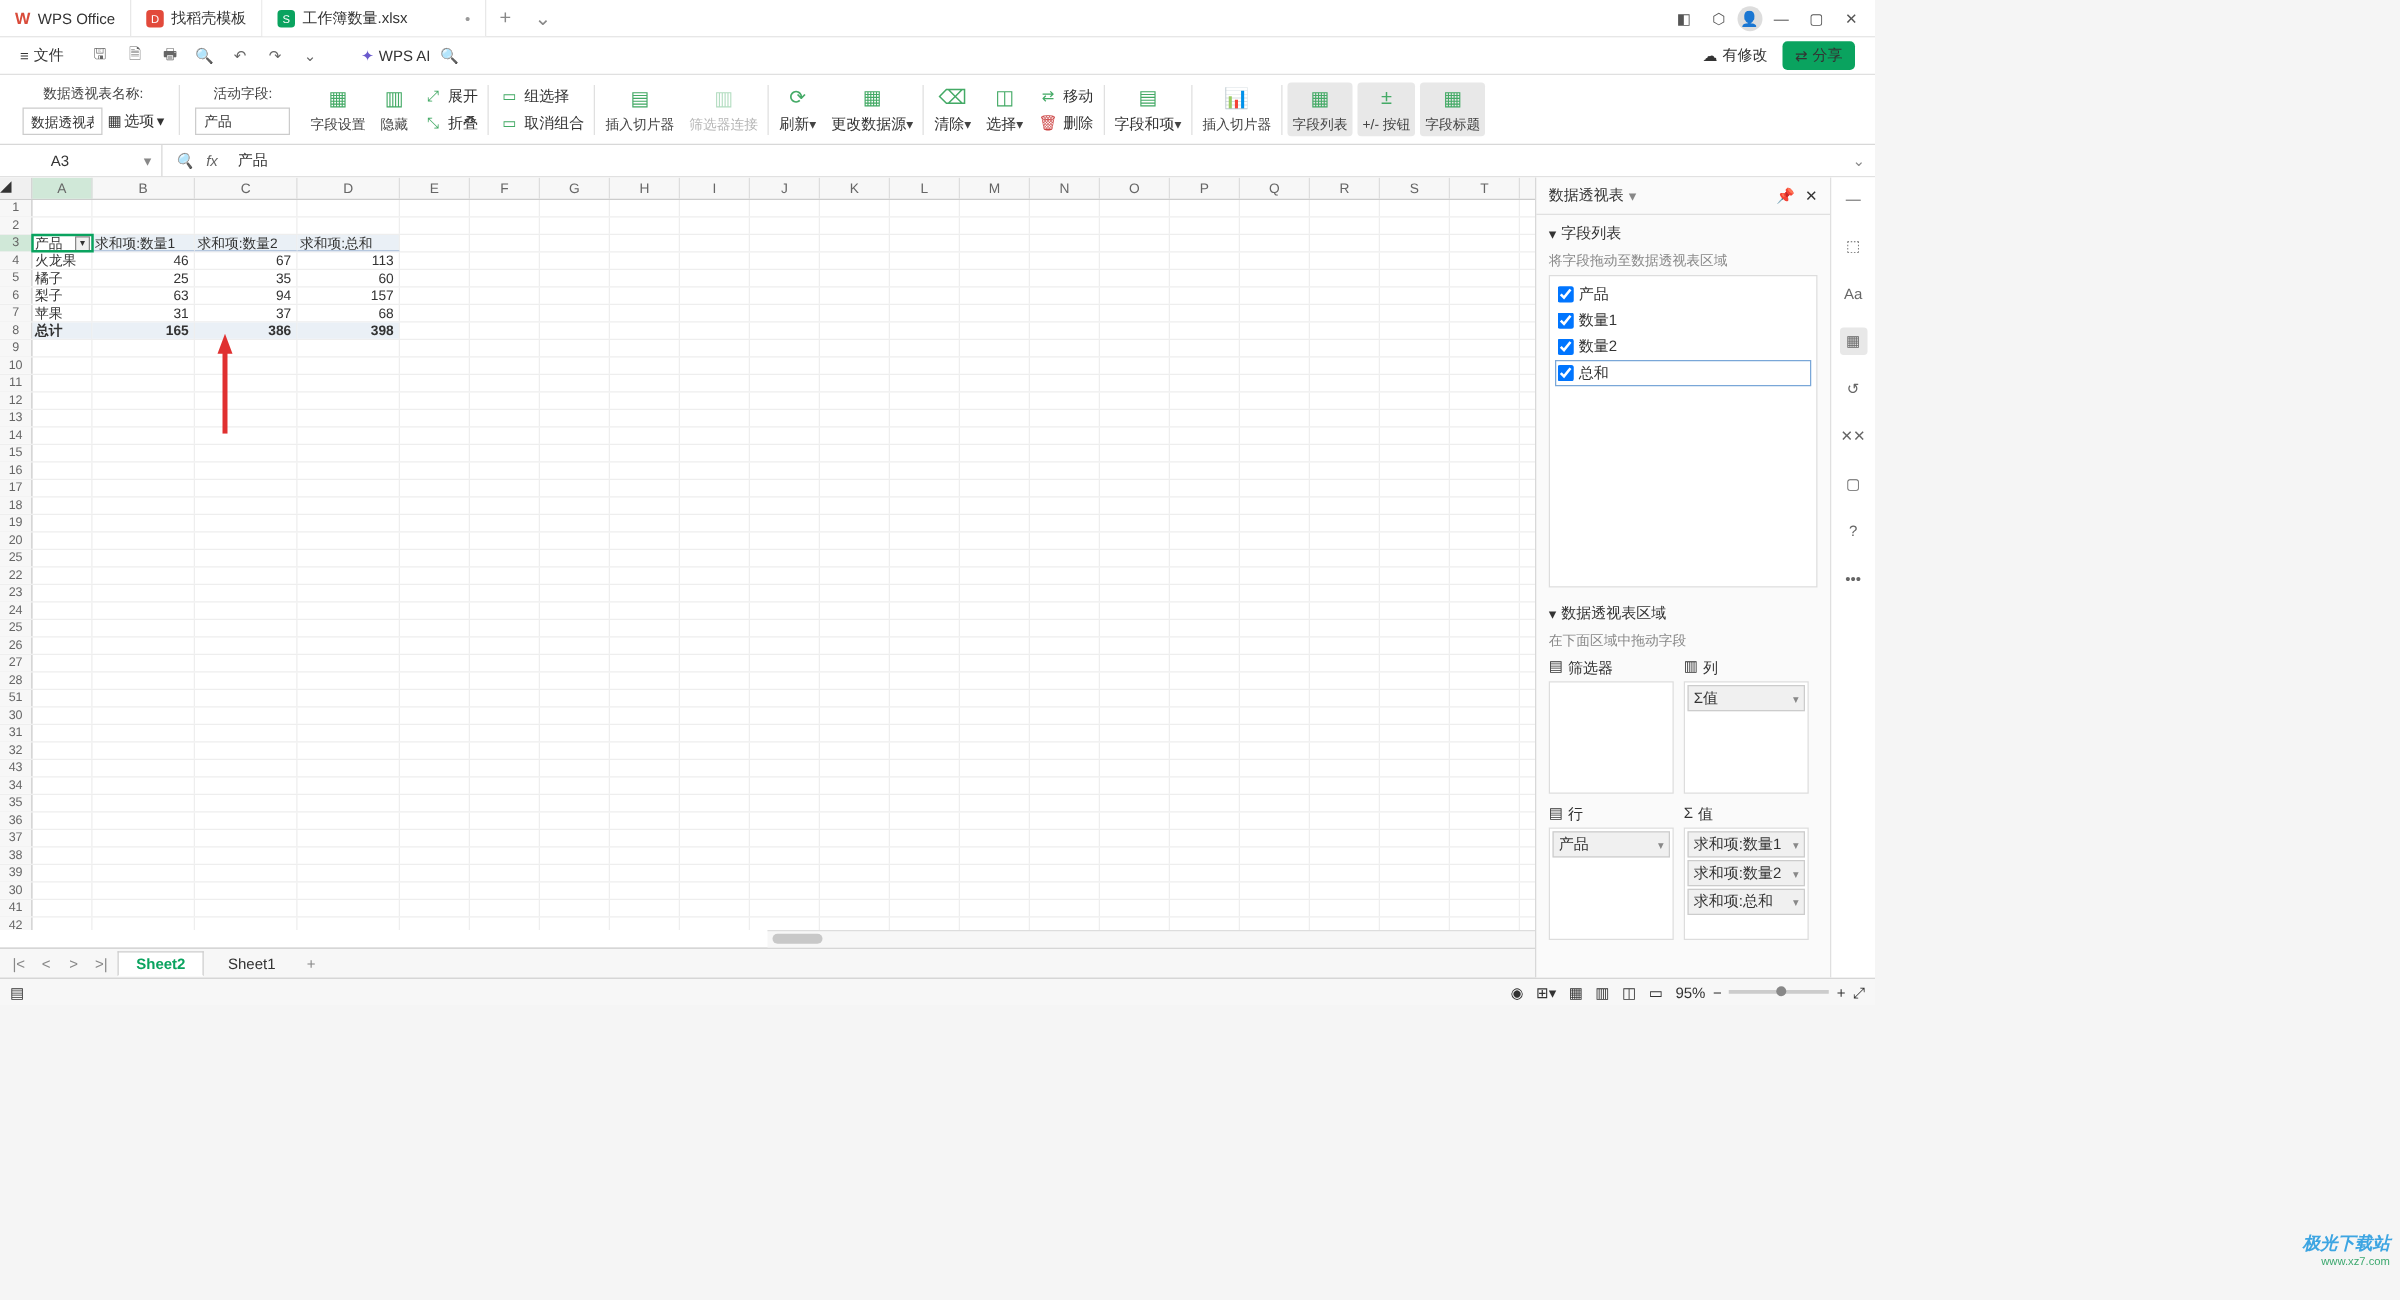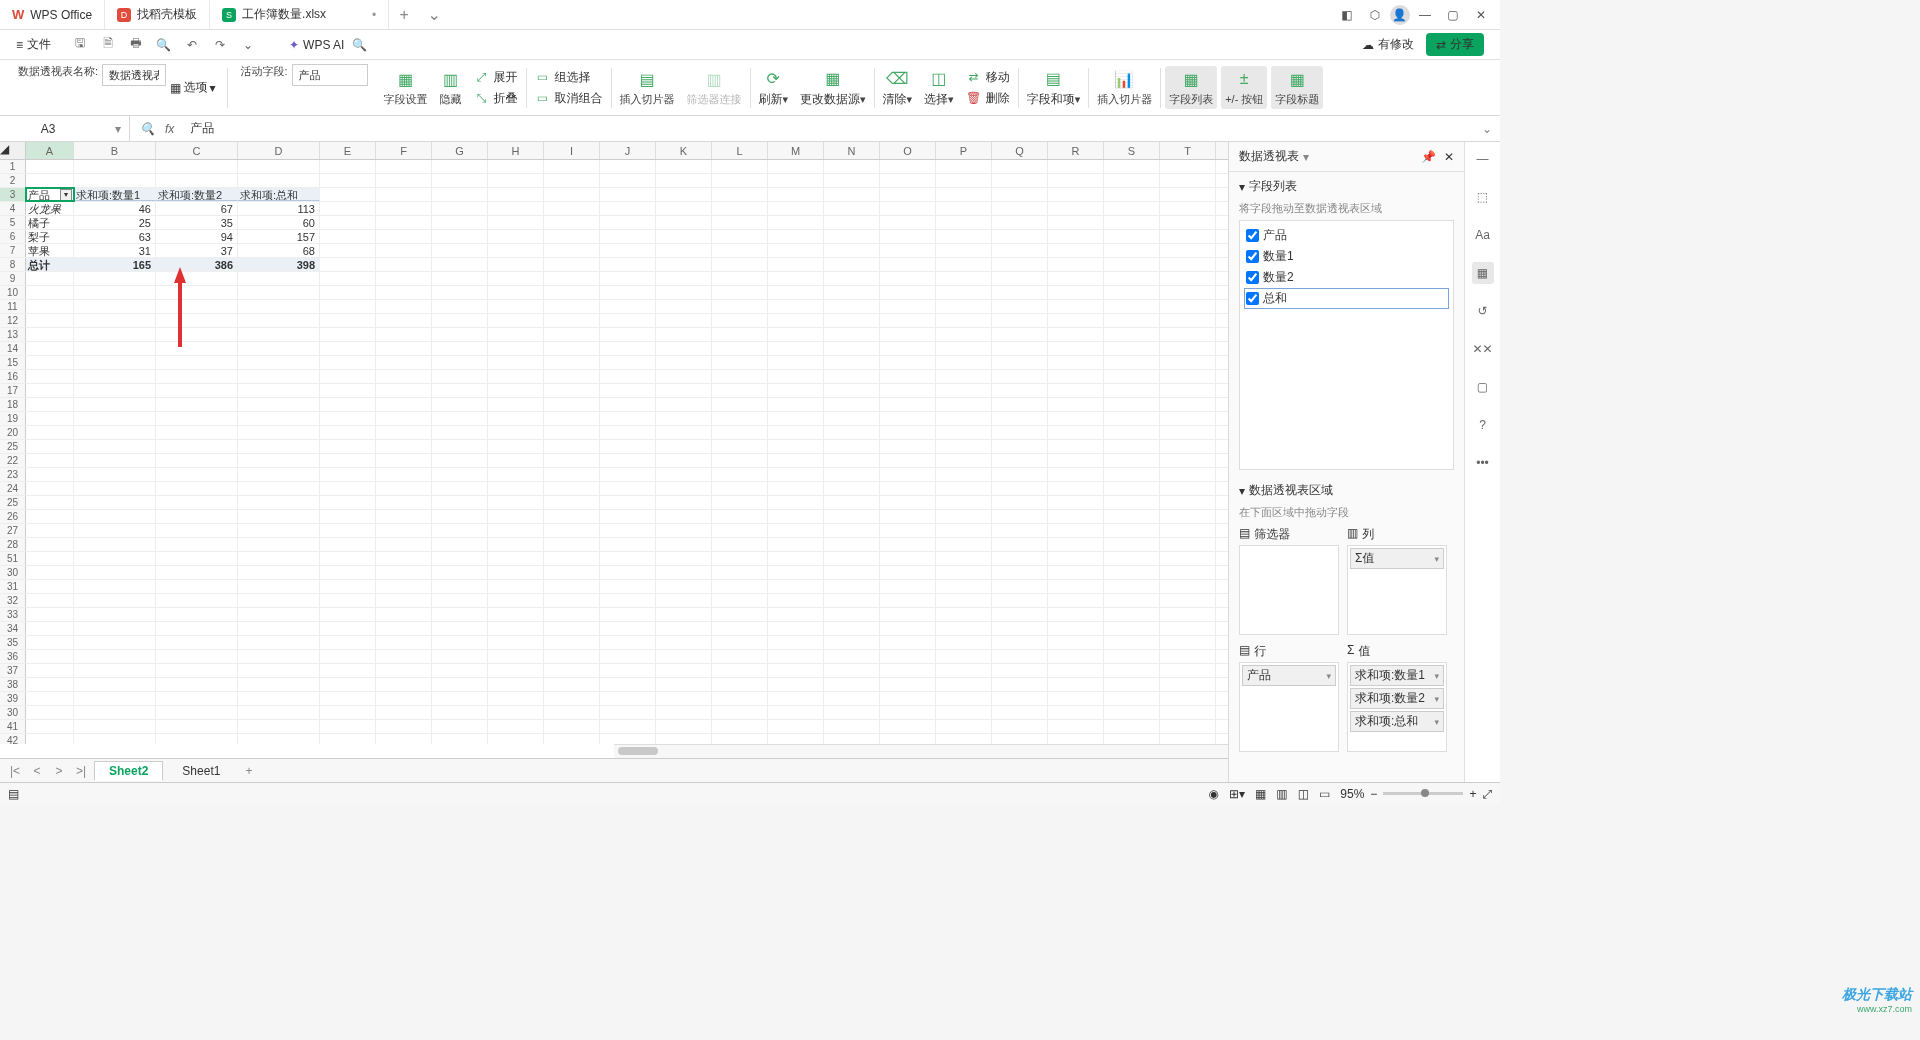--- a/index.html
+++ b/index.html
@@ -21,21 +21,21 @@
 .qat .qi{width:18px;height:18px;display:flex;align-items:center;justify-content:center;color:#666;cursor:pointer;}
 .menus{display:flex;gap:4px;margin-left:10px;}
 .menus .mi{padding:4px 10px;cursor:pointer;color:#444;}
 .menus .mi.active{color:#0aa35f;border-bottom:2px solid #0aa35f;}
 .menubar-spacer{flex:1;}
 .menubar-right{display:flex;align-items:center;gap:12px;padding-right:8px;}
 .share-btn{background:#0aa35f;color:#fff;padding:3px 10px;border-radius:4px;display:flex;gap:4px;align-items:center;cursor:pointer;}
 .wpsai{display:flex;gap:4px;align-items:center;cursor:pointer;}
 
 .ribbon{height:56px;background:#fff;display:flex;align-items:center;border-bottom:1px solid #d8d8d8;padding:4px 10px;gap:4px;}
-.rgroup{display:flex;flex-direction:row;gap:4px;padding:0 8px;height:100%;justify-content:center;}
+.rgroup{display:flex;flex-direction:column;gap:4px;padding:0 8px;height:100%;justify-content:center;align-items:center;}
 .rlabel{font-size:11px;color:#444;}
 .rinput{border:1px solid #ccc;height:22px;padding:0 6px;font-size:11px;background:#fff;}
 .rbtn{display:flex;flex-direction:column;align-items:center;gap:2px;cursor:pointer;padding:2px 4px;}
 .rbtn .ico{width:22px;height:22px;display:flex;align-items:center;justify-content:center;color:#4a6;font-size:16px;}
 .rbtn .lbl{font-size:11px;color:#444;white-space:nowrap;}
 .rbtn.disabled{opacity:0.4;}
 .vsplit{width:1px;background:#e0e0e0;height:40px;}
 .rbtn.pressed{background:#e8e8e8;border-radius:3px;}
 .smallcol{display:flex;flex-direction:column;gap:2px;}
 .smallbtn{display:flex;align-items:center;gap:4px;cursor:pointer;padding:1px 4px;font-size:11px;}
@@ -387,21 +387,21 @@
             <div class="cell" style="width: 56px;"></div>
             <div class="cell" style="width: 56px;"></div>
             <div class="cell" style="width: 56px;"></div>
             <div class="cell" style="width: 56px;"></div>
             <div class="cell" style="width: 56px;"></div>
             <div class="cell" style="width: 56px;"></div>
             <div class="cell" style="width: 56px;"></div>
           </div>
           <div class="row">
             <div class="rh">4</div>
-            <div class="cell" style="width: 48px; font-style: italic;">火龙果</div>
+            <div class="cell" style="width: 48px;">火龙果</div>
             <div class="cell ralign" style="width: 82px;">46</div>
             <div class="cell ralign" style="width: 82px;">67</div>
             <div class="cell ralign" style="width: 82px;">113</div>
             <div class="cell" style="width: 56px;"></div>
             <div class="cell" style="width: 56px;"></div>
             <div class="cell" style="width: 56px;"></div>
             <div class="cell" style="width: 56px;"></div>
             <div class="cell" style="width: 56px;"></div>
             <div class="cell" style="width: 56px;"></div>
             <div class="cell" style="width: 56px;"></div>
@@ -1053,21 +1053,21 @@
             <div class="cell" style="width: 56px;"></div>
             <div class="cell" style="width: 56px;"></div>
             <div class="cell" style="width: 56px;"></div>
             <div class="cell" style="width: 56px;"></div>
             <div class="cell" style="width: 56px;"></div>
             <div class="cell" style="width: 56px;"></div>
             <div class="cell" style="width: 56px;"></div>
             <div class="cell" style="width: 56px;"></div>
           </div>
           <div class="row">
-            <div class="rh">33</div>
+            <div class="rh">43</div>
             <div class="cell" style="width: 48px;"></div>
             <div class="cell" style="width: 82px;"></div>
             <div class="cell" style="width: 82px;"></div>
             <div class="cell" style="width: 82px;"></div>
             <div class="cell" style="width: 56px;"></div>
             <div class="cell" style="width: 56px;"></div>
             <div class="cell" style="width: 56px;"></div>
             <div class="cell" style="width: 56px;"></div>
             <div class="cell" style="width: 56px;"></div>
             <div class="cell" style="width: 56px;"></div>

